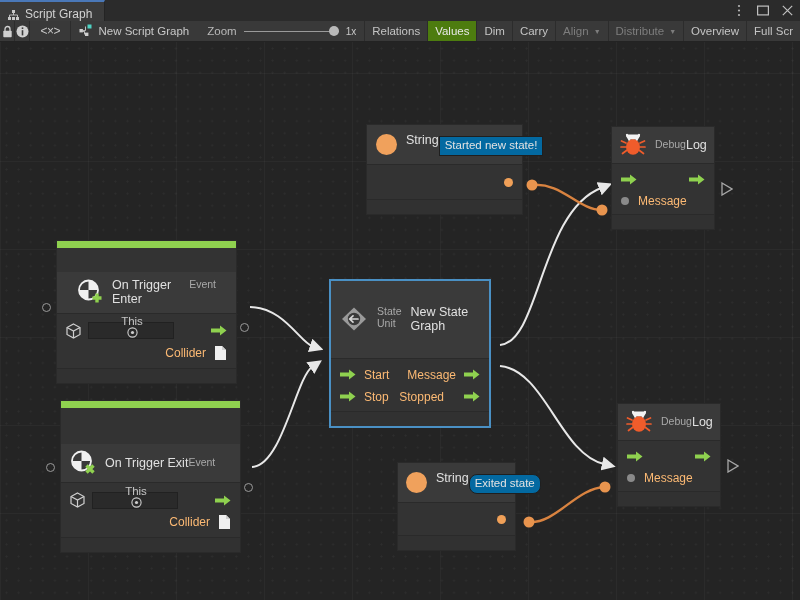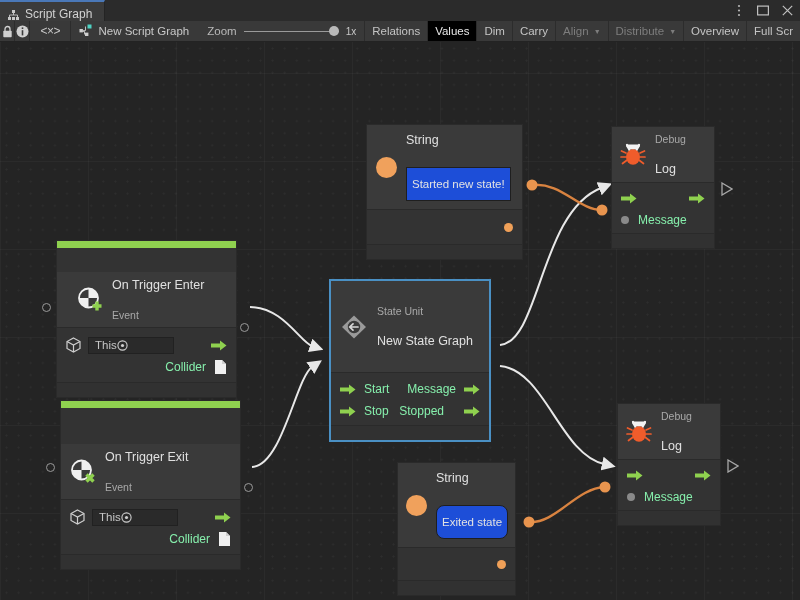--- a/index.html
+++ b/index.html
@@ -64,21 +64,21 @@
   .zoom-group {
     display: flex; align-items: center; gap: 7px;
     padding: 0 8px; color: #b9b9b9; white-space: nowrap;
   }
   .slider { position: relative; width: 95px; height: 12px; display: flex; align-items: center; }
   .slider .track { position: absolute; left: 0; right: 0; height: 1px; background: #9a9a9a; }
   .slider .knob { position: absolute; right: 0; width: 10px; height: 10px; border-radius: 50%; background: #b9b9b9; }
   .zoom-val { font-size: 10px; color: #c8c8c8; }
   .tb-right { display: flex; align-items: stretch; margin-left: auto; }
   .tb-right .tb-btn { border-left: 1px solid #2c2c2c; border-right: none; }
-  .tb-btn.active { background: #000000; color: #e8e8e8; }
+  .tb-btn.active { background: #4d7c0f; color: #e8e8e8; }
   .tb-btn.dim { color: #7d7d7d; }
   .caret { margin-left: 5px; font-size: 7px; line-height: 1; }
 
   
   .canvas {
     position: absolute; left: 0; top: 42px; width: 800px; height: 558px;
     background-color: #242424;
     background-image:
       linear-gradient(to right, rgba(255,255,255,0.030) 1px, transparent 1px),
       linear-gradient(to bottom, rgba(255,255,255,0.030) 1px, transparent 1px),
@@ -98,41 +98,41 @@
     font-size: 12px;
   }
   .node.selected { border: 1px solid #4a90c4; box-shadow: 0 0 0 1px #4a90c4; }
   .accent-bar { height: 7px; background: #8fd14f; }
   .node-head {
     display: flex; align-items: center; gap: 9px;
     padding: 7px 10px 7px 9px;
     background: #3a3a3a;
     border-bottom: 1px solid #2a2a2a;
   }
-  .node-head .head-text { display: flex; flex-direction: column; line-height: 1.15; gap: 17px; }
+  .node-head .head-text { display: flex; flex-direction: row; line-height: 1.15; }
   .title-lg { font-size: 12.5px; color: #e0e0e0; }
   .title-sm { font-size: 10.5px; color: #a9a9a9; }
   .node-body { padding: 6px 0 4px 0; background: #333333; }
   .node-foot { height: 15px; background: #313131; border-top: 1px solid #2a2a2a; }
 
   .row { display: flex; align-items: center; min-height: 22px; padding: 0 9px; }
   .row .spacer { flex: 1; }
   .obj-field {
-    display: flex; align-items: center; justify-content: flex-start;
+    display: flex; align-items: center; justify-content: flex-end;
     background: #2a2a2a; border: 1px solid #212121;
     height: 17px; width: 86px; padding: 0 4px 0 6px;
-    color: #c6c6c6; font-size: 11.5px;
+    color: #c6c6c6; font-size: 11.5px; flex-direction: column;
   }
   .str-field {
-    background: #1d4ed8; border: 1px solid #1f1f1f;
-    height: 34px; padding: 1px 5px; color: #e2e2e2; font-size: 11.5px;
+    background: #0369a1; border: 1px solid #1f1f1f;
+    height: 20px; padding: 1px 5px; color: #e2e2e2; font-size: 11.5px;
     display: flex; align-items: center; white-space: nowrap;
   }
   .port-label { color: #b6b6b6; font-size: 12px; }
-  .port-label.dimmed { color: #86efac; }
+  .port-label.dimmed { color: #fdba74; }
 
   .arrow-green { width: 16px; height: 11px; flex: none; }
   .dot-grey { width: 8px; height: 8px; border-radius: 50%; background: #8a8a8a; flex: none; }
   .dot-orange { width: 9px; height: 9px; border-radius: 50%; background: #f0a058; flex: none; }
 
   
   .ext-circle {
     position: absolute; width: 9px; height: 9px; border-radius: 50%;
     border: 1px solid #9a9a9a; background: transparent;
   }

